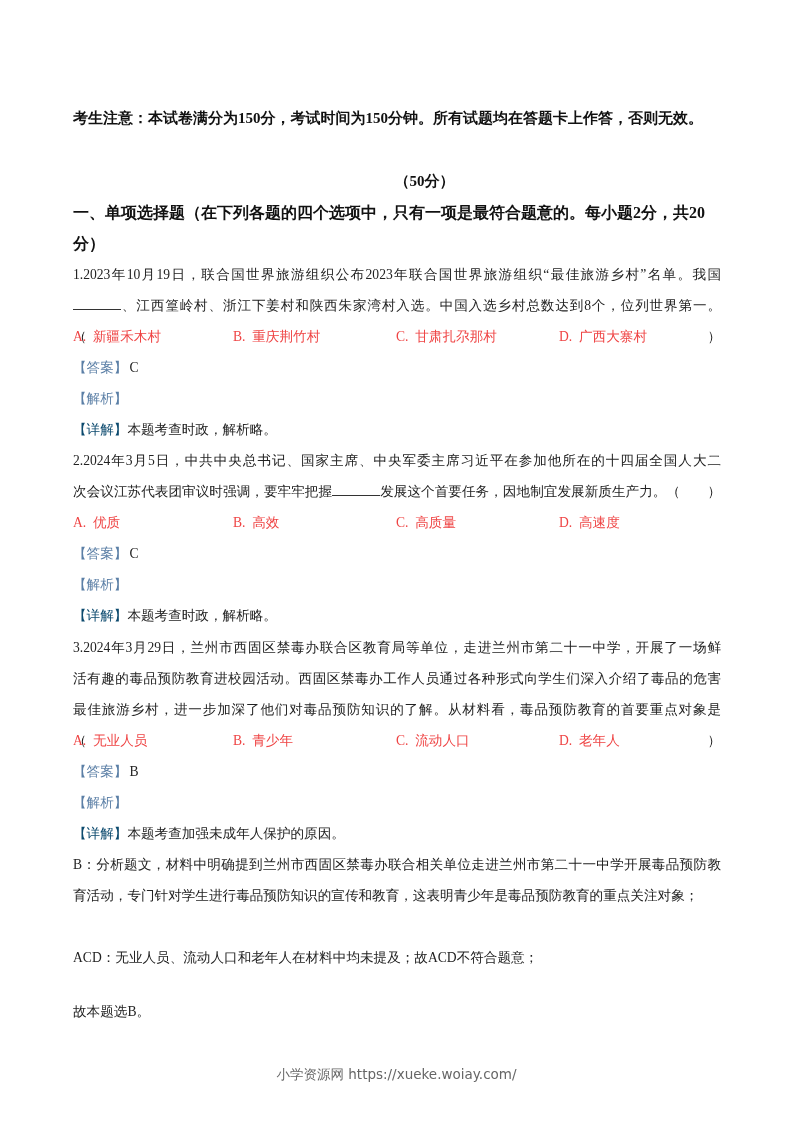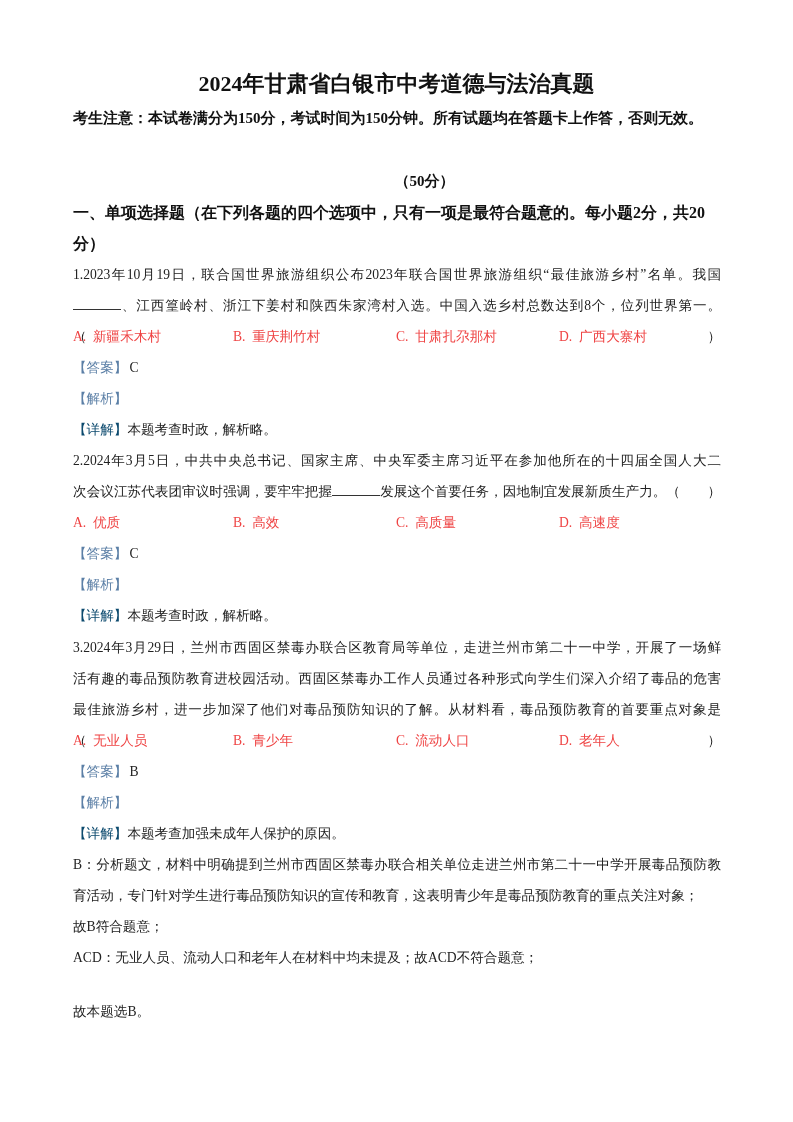--- a/index.html
+++ b/index.html
@@ -48,21 +48,20 @@
     position: absolute; left: 0; width: 793px; top: 1064px;
     text-align: center; font-family: "DejaVu Sans", "Liberation Sans", sans-serif;
     font-size: 13.5px; color: #666; line-height: 20px;
   }
 </style>
 </head>
 <body>
 
 <div class="page">
 
-  <div class="title">2024年甘肃省白银市中考道德与法治真题</div>
 
   <div class="notice">考生注意：本试卷满分为150分，考试时间为150分钟。所有试题均在答题卡上作答，否则无效。</div>
 
   <div class="score">（50分）</div>
 
   <div class="section">一、单项选择题（在下列各题的四个选项中，只有一项是最符合题意的。每小题2分，共20分）</div>
 
   <div class="qtext" style="top:259px;"><span>1.</span><span>2023年10月19日，联合国世界旅游组织公布2023年联合国世界旅游组织“最佳旅游乡村”名单。我国</span></div>
   <div class="qtext" style="top:290px;"><span class="blank"></span><span>、江西篁岭村、浙江下姜村和陕西朱家湾村入选。中国入选乡村总数达到8个，位列世界第一。（　　）</span></div>
   <div class="opts" style="top:321px;">
@@ -94,17 +93,17 @@
     <span class="opt a"><span>A.</span>&nbsp;&nbsp;<span>无业人员</span></span>
     <span class="opt b"><span>B.</span>&nbsp;&nbsp;<span>青少年</span></span>
     <span class="opt c"><span>C.</span>&nbsp;&nbsp;<span>流动人口</span></span>
     <span class="opt d"><span>D.</span>&nbsp;&nbsp;<span>老年人</span></span>
   </div>
   <div class="line" style="top:756px;"><span class="tag">【答案】</span><span class="answer-val">B</span></div>
   <div class="line" style="top:787px;"><span class="tag">【解析】</span></div>
   <div class="line" style="top:818px;"><span class="detail-bracket">【详解】</span><span>本题考查加强未成年人保护的原因。</span></div>
   <div class="qtext" style="top:849px;">B：分析题文，材料中明确提到兰州市西固区禁毒办联合相关单位走进兰州市第二十一中学开展毒品预防教</div>
   <div class="qtext last-left" style="top:880px;">育活动，专门针对学生进行毒品预防知识的宣传和教育，这表明青少年是毒品预防教育的重点关注对象；</div>
-  <div class="line" style="top:911px;">故B符合题意；</div>
   <div class="line" style="top:942px;">ACD：无业人员、流动人口和老年人在材料中均未提及；故ACD不符合题意；</div>
   <div class="line" style="top:973px;margin-top:23px;">故本题选B。</div>
 
+  <div class="footer">小学资源网 https://xueke.woiay.com/</div>
 </div>
 
 </body></html>

